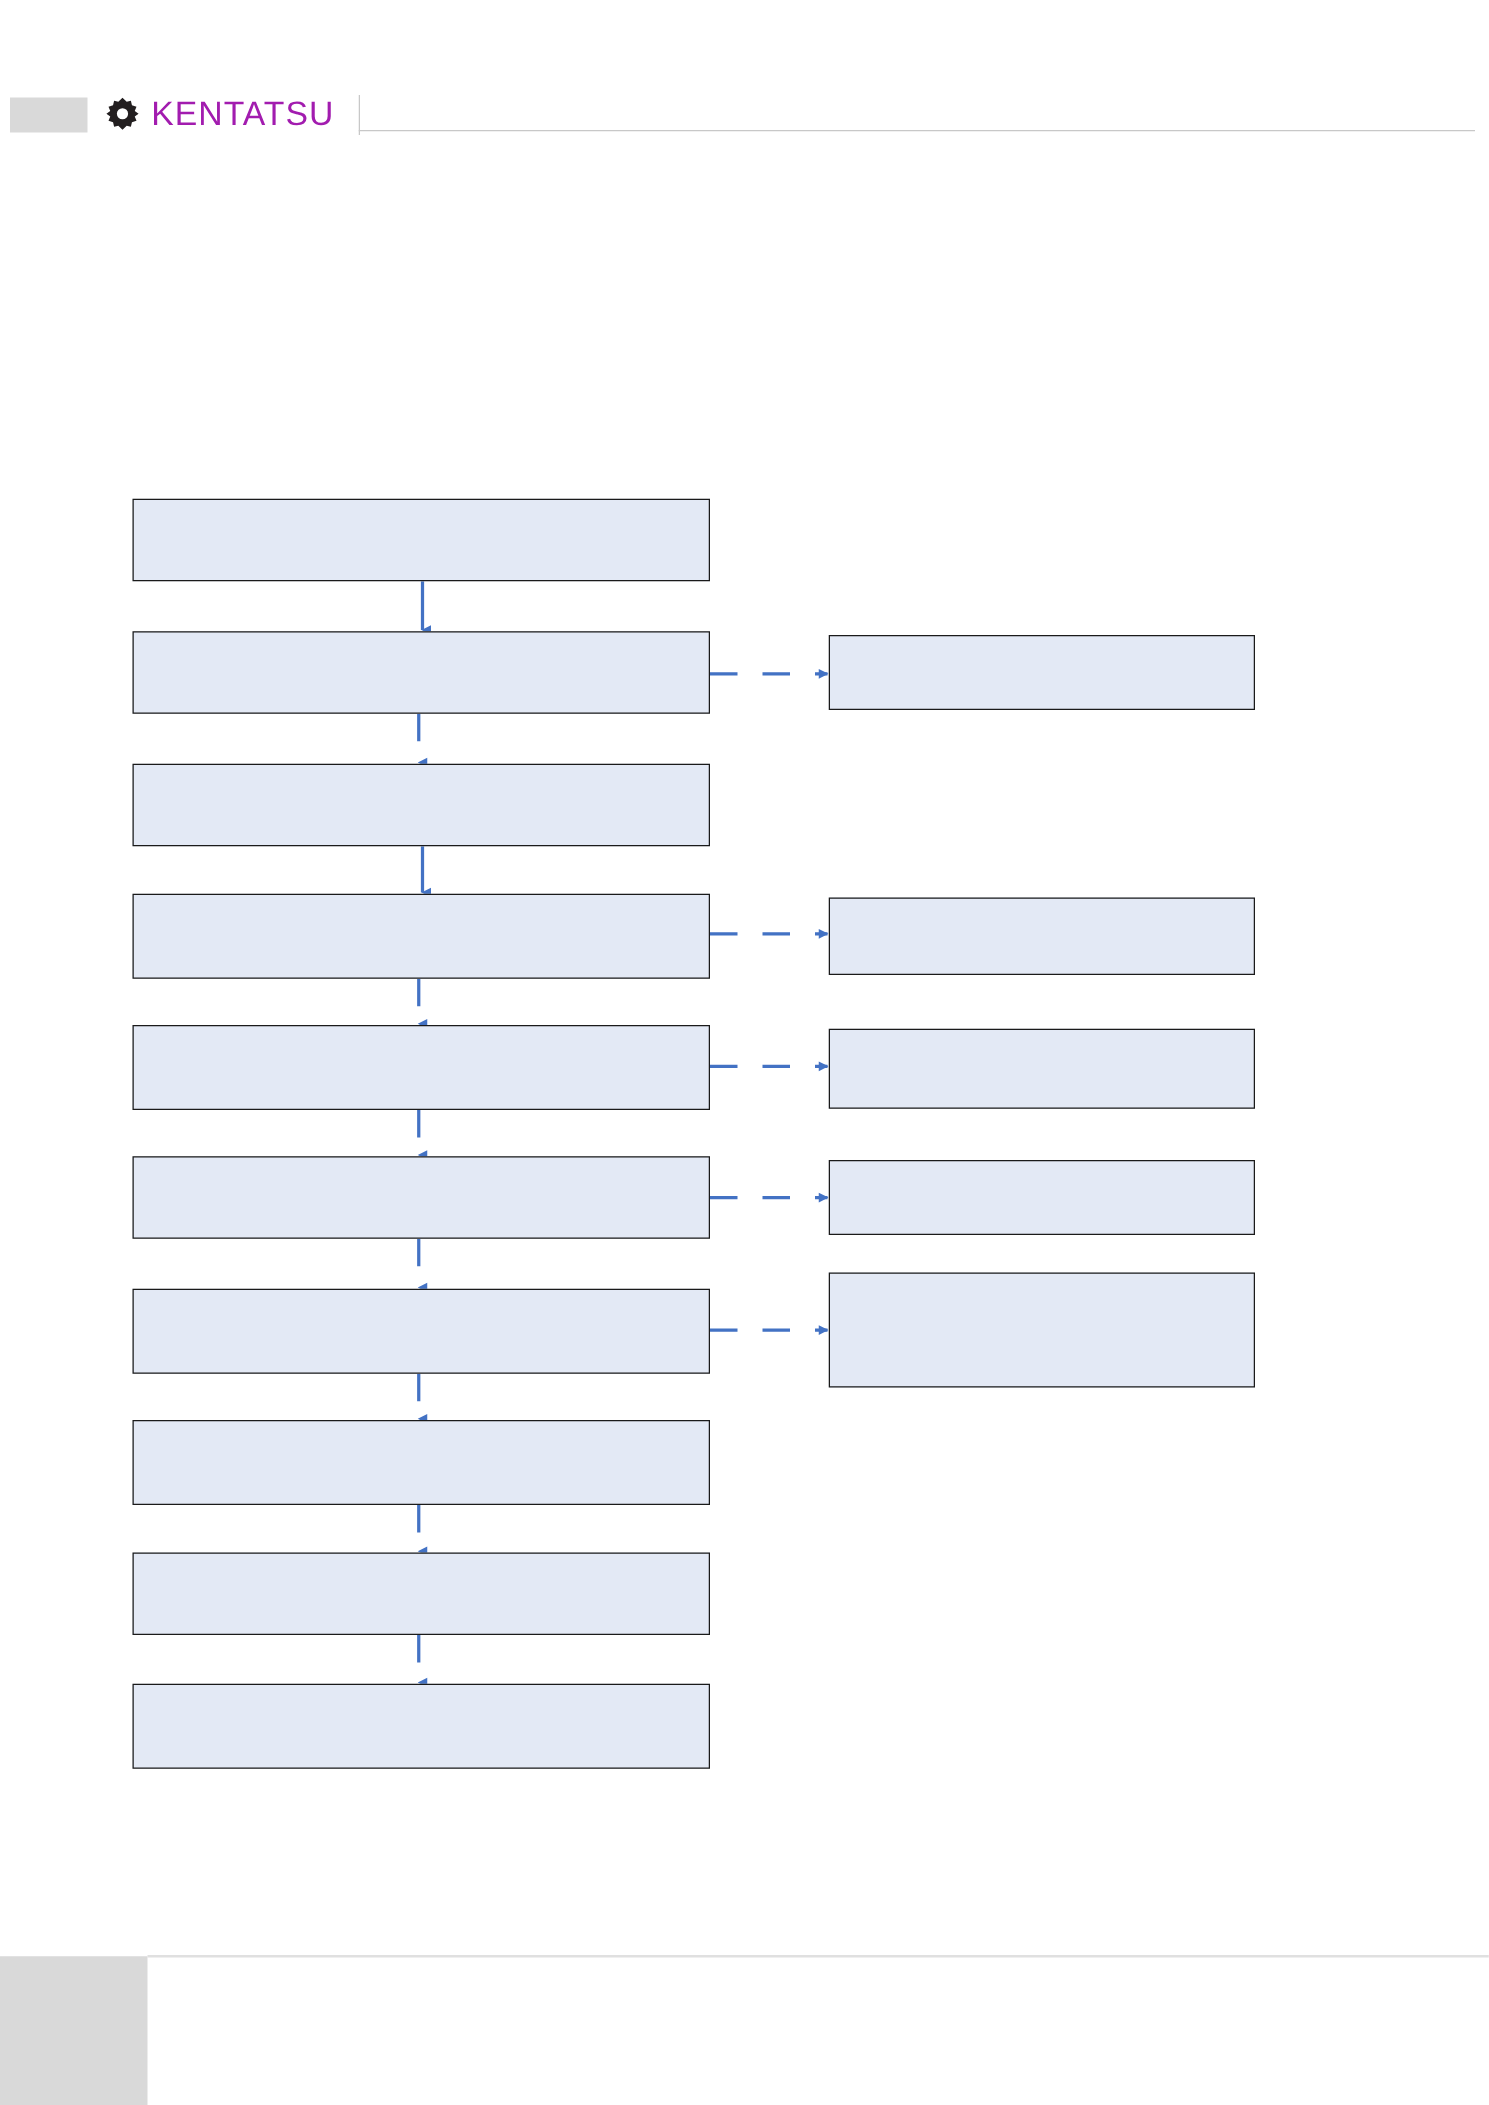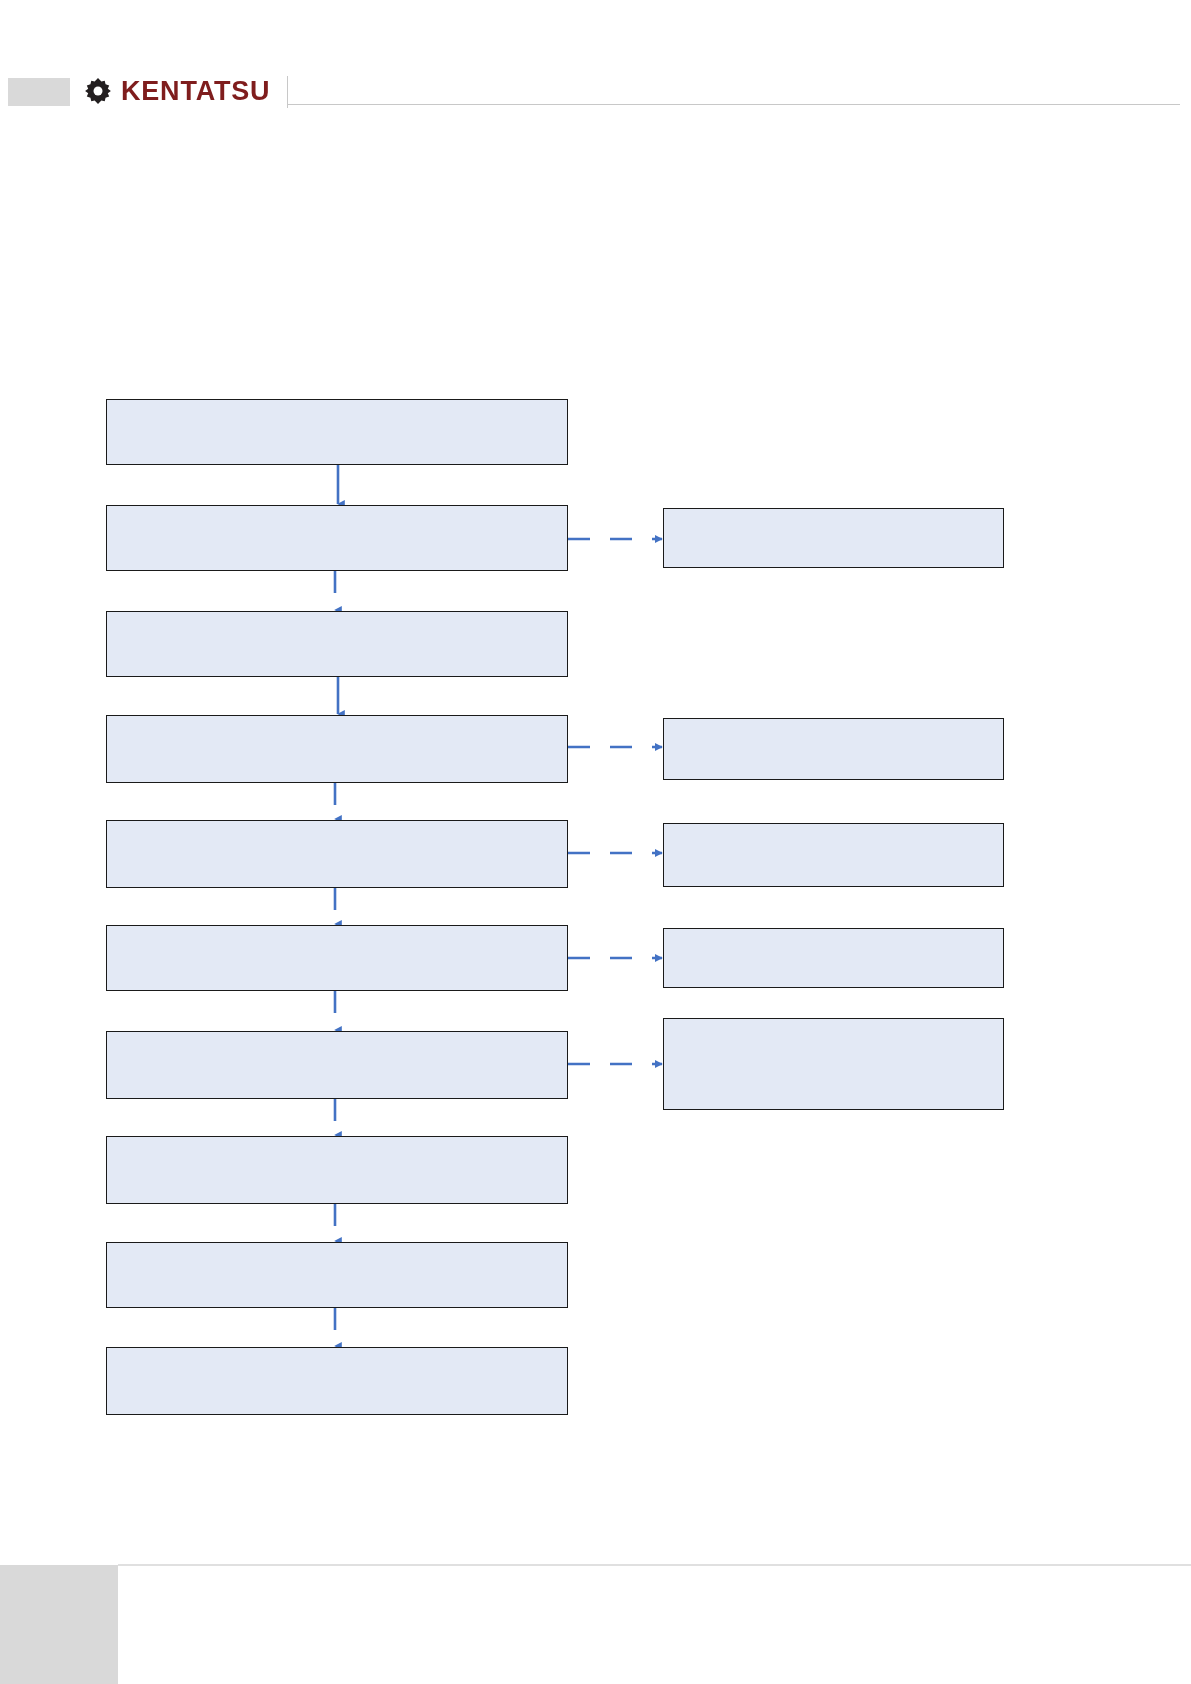--- a/index.html
+++ b/index.html
@@ -31,23 +31,23 @@
     position: absolute;
     left: 84px; top: 73px;
     height: 36px;
     display: flex;
     align-items: center;
     gap: 9px;
   }
   #brand-gear { display: block; }
   #brand-name {
     font-size: 27px;
-    font-weight: bold;
+    font-weight: normal;
     letter-spacing: 0.8px;
-    color: #7f1d1d;
+    color: #a21caf;
     line-height: 1;
     white-space: nowrap;
   }
   #header-vrule {
     position: absolute;
     left: 287px; top: 76px;
     width: 1px; height: 32px;
     background: #c8c8c8;
   }
   #header-hrule {

